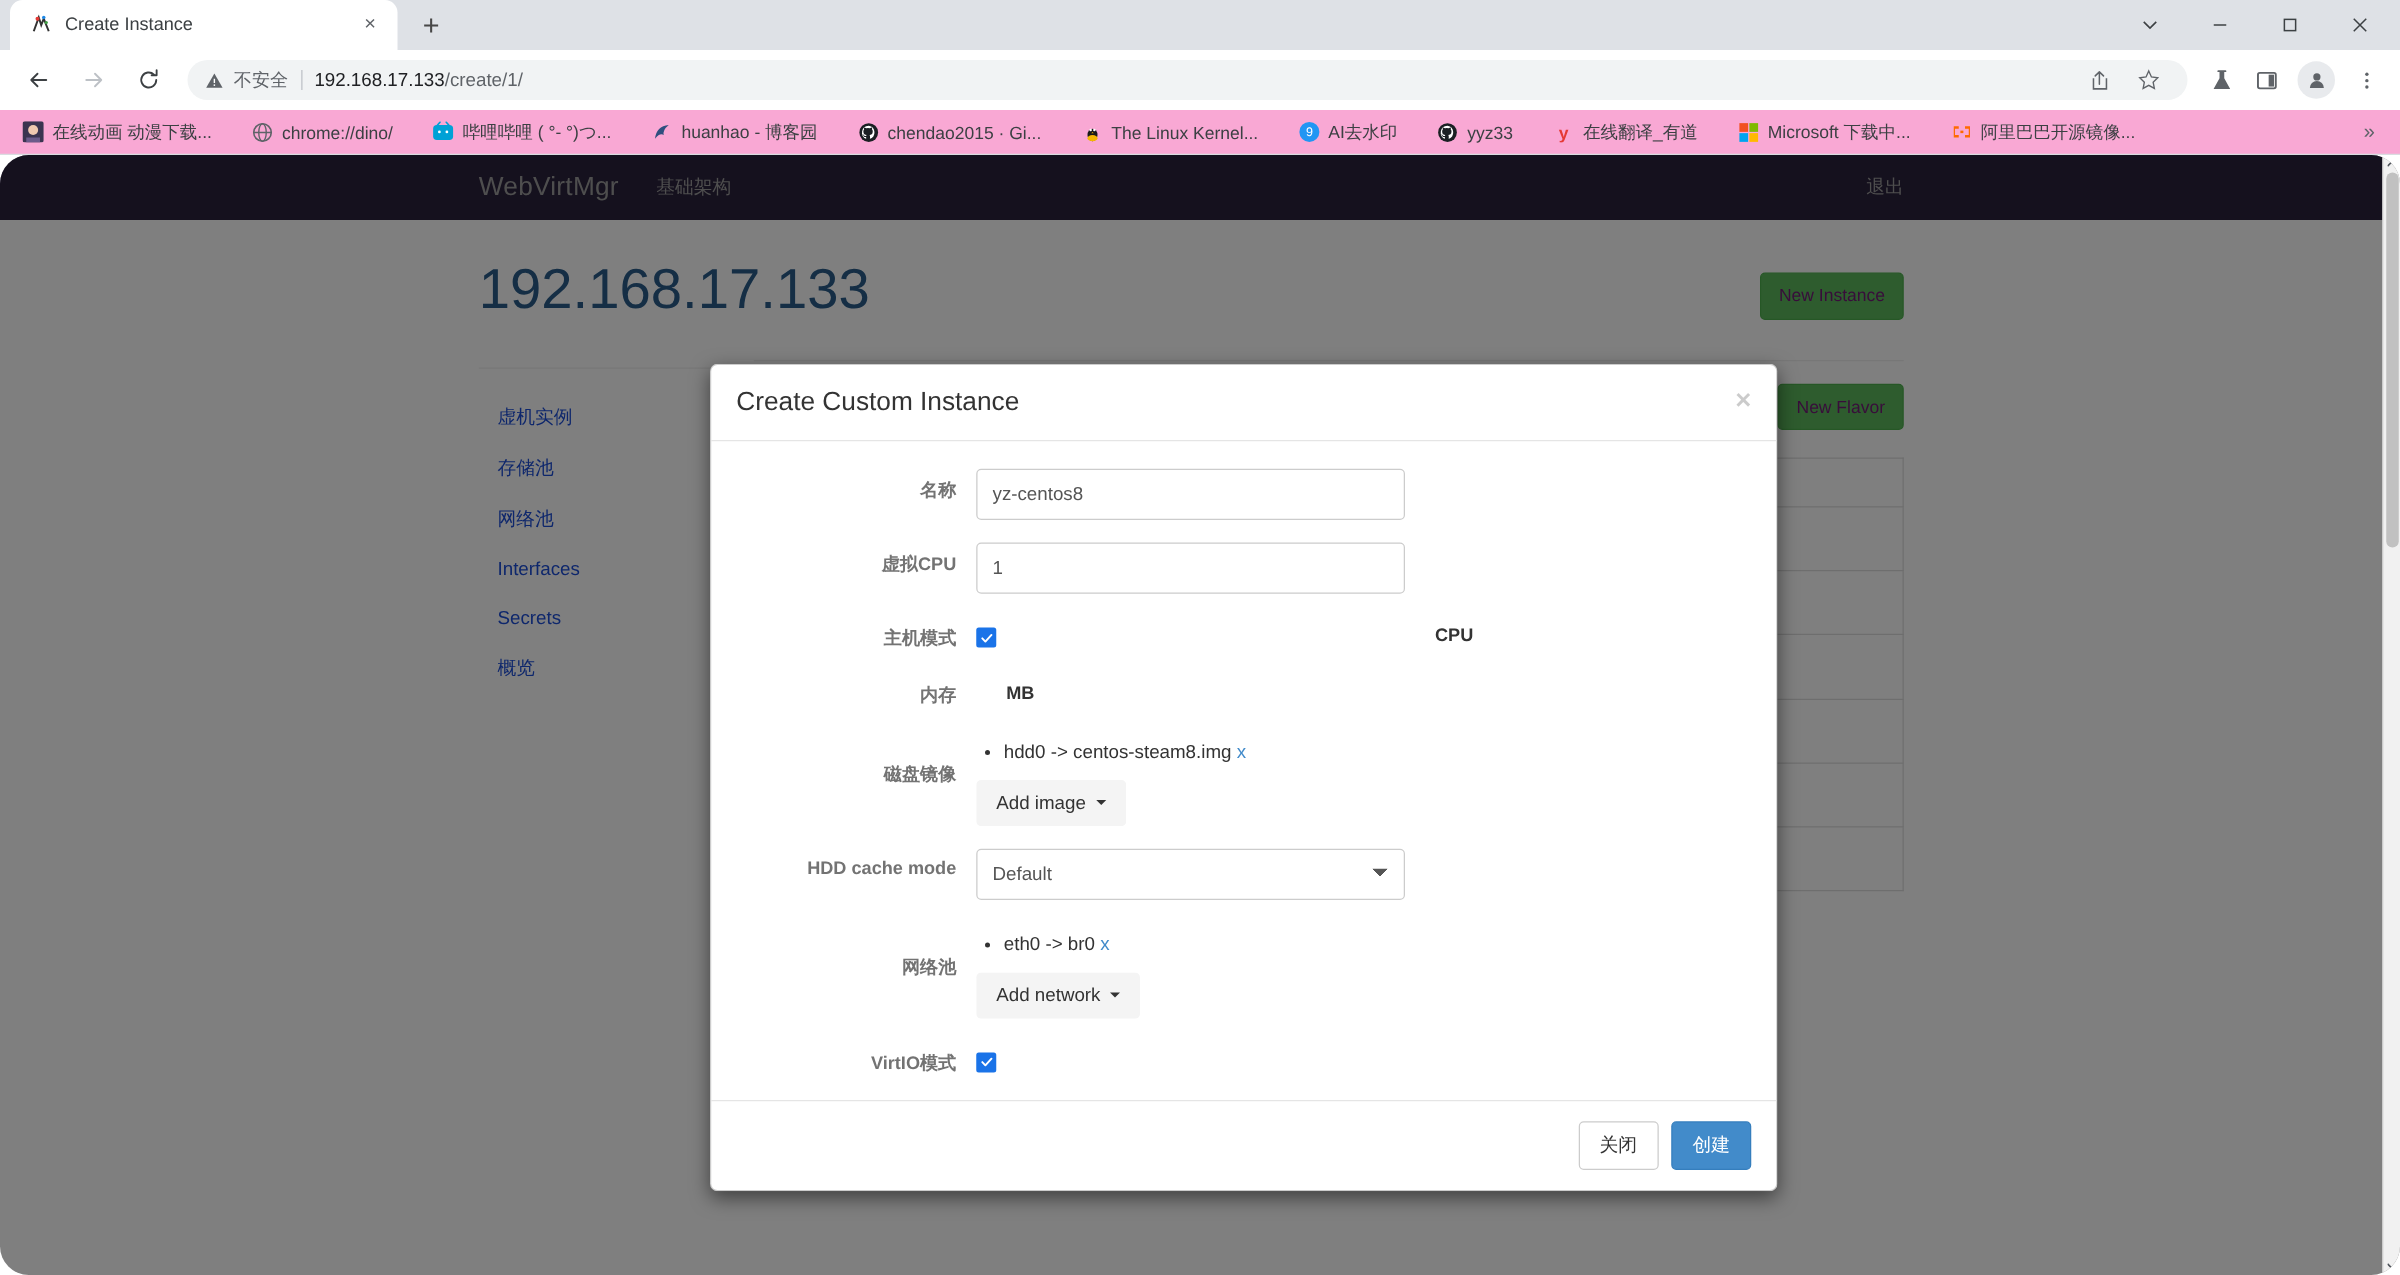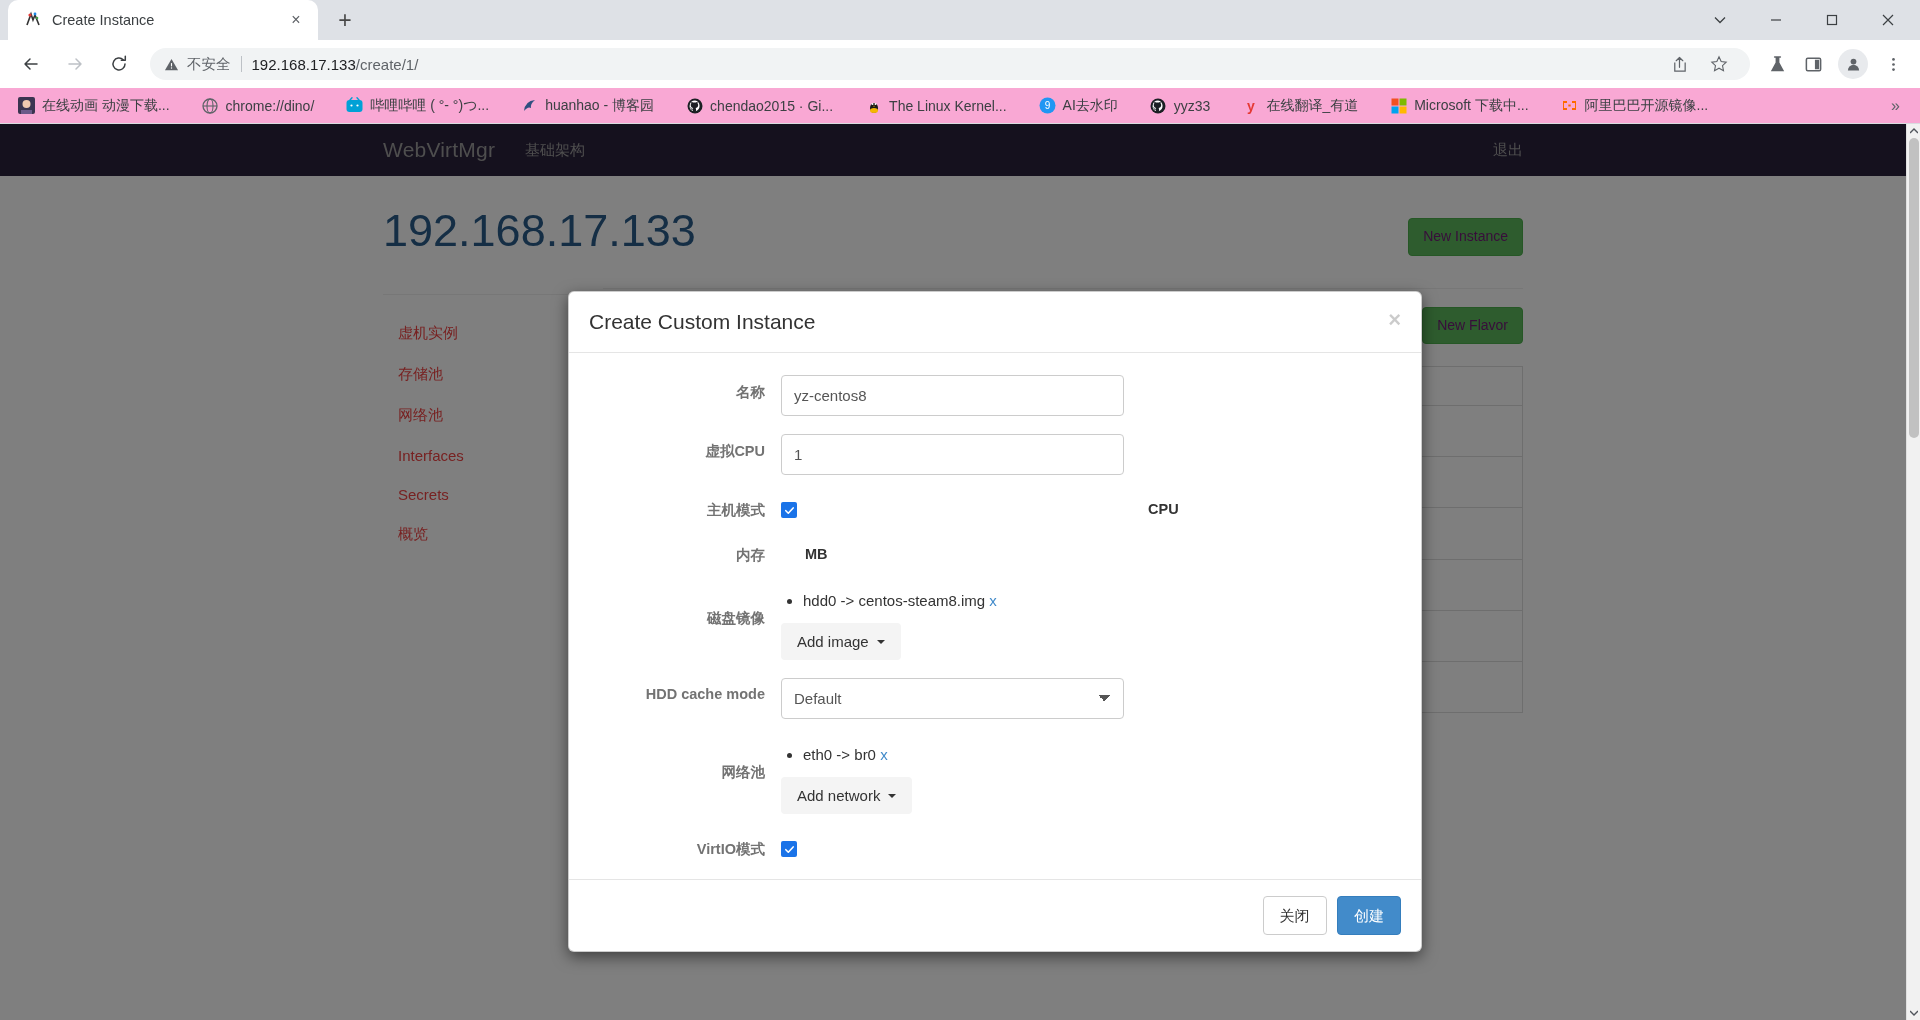--- a/index.html
+++ b/index.html
@@ -156,20 +156,21 @@
     flex: 0 0 auto;
   }
 
   
   .viewport {
     position: relative;
     width: 1920px;
     height: calc(1020px - 40px - 48px - 36px);
     overflow: hidden;
     background: #ffffff;
+    border-radius: 23px;
   }
   .page {
     position: absolute;
     inset: 0;
     right: 14px;
     background: #ffffff;
   }
   .navbar {
     height: 52px;
     background: #2b223d;
@@ -232,21 +233,21 @@
   .btn-primary { background: #428bca; border-color: #357ebd; color: #fff; }
   .btn-sm { font-size: 13px; padding: 5px 12px; }
 
   hr.sep { border: 0; border-top: 1px solid #eeeeee; margin: 18px 0; }
 
   .main-cols { display: flex; gap: 0; }
   .side-nav { width: 200px; flex: 0 0 200px; padding-top: 6px; }
   .side-nav a {
     display: block;
     padding: 11px 15px;
-    color: #ef4444;
+    color: #1d4ed8;
     font-size: 15px;
     text-decoration: none;
   }
   .content-col { flex: 1 1 auto; padding-left: 20px; }
   .tbl {
     width: 100%;
     border-collapse: collapse;
     font-size: 14px;
   }
   .tbl th, .tbl td {

